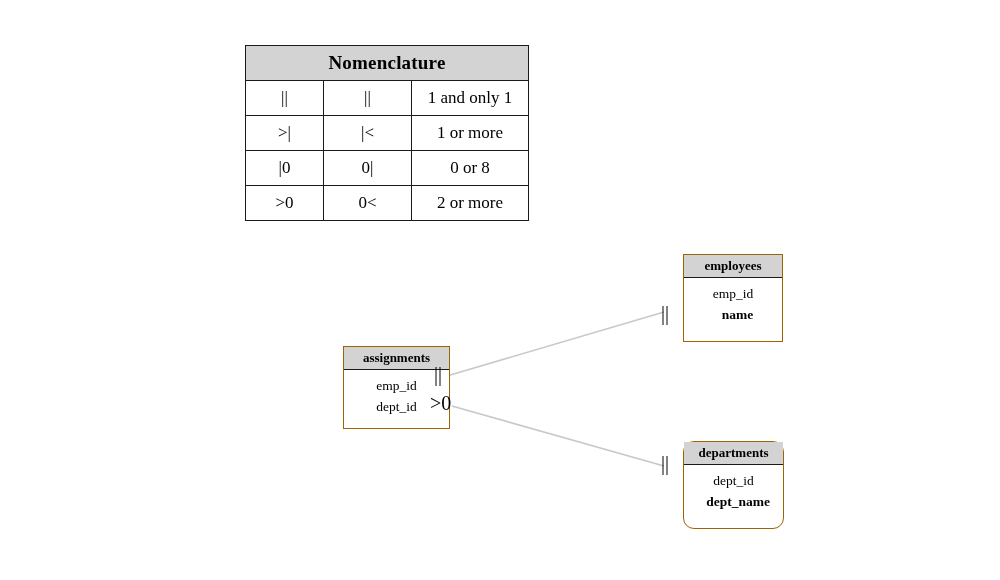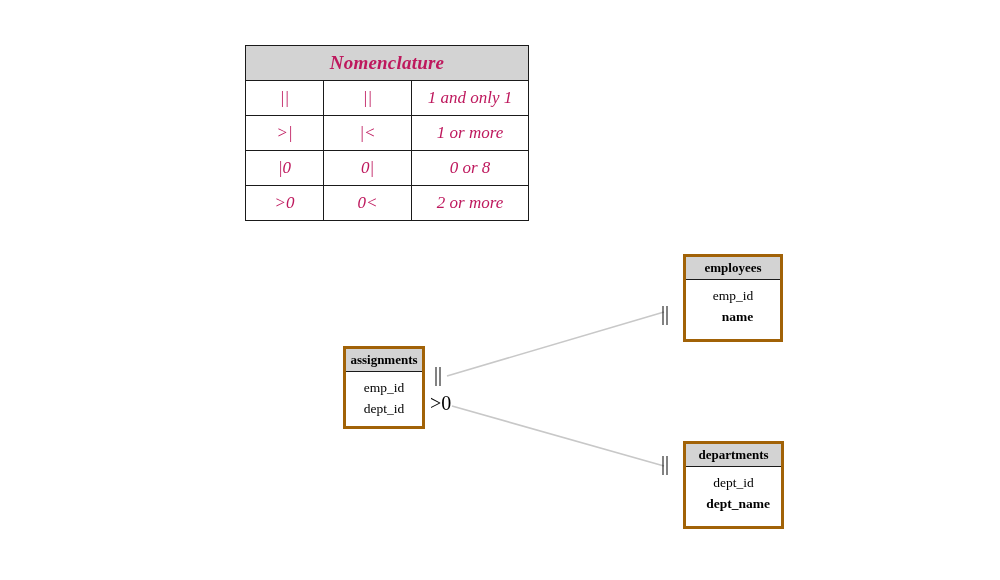--- a/index.html
+++ b/index.html
@@ -31,44 +31,43 @@
     width: 283px;
     border-collapse: collapse;
     table-layout: fixed;
     background: #ffffff;
   }
   .legend-table td, .legend-table th {
     border: 1px solid #1a1a1a;
     text-align: center;
     font-weight: normal;
     font-size: 17px;
-    color: #be185d;
+    color: #000000;
     padding: 0;
     height: 34px;
     line-height: 34px;
-    font-style: italic;
   }
   .legend-title {
     background: #d3d3d3;
     font-weight: bold !important;
     font-size: 19px !important;
     letter-spacing: 0.2px;
   }
   .legend-subhead td {
     background: #f2f2f2;
     font-size: 17px;
   }
   .legend-table col.c-left  { width: 78px; }
   .legend-table col.c-right { width: 88px; }
   .legend-table col.c-def   { width: 117px; }
 
   
   .entity {
     position: absolute;
-    border: 3px solid #a16207;
+    border: 1px solid #a16207;
     background: #ffffff;
     box-sizing: border-box;
   }
   .entity-header {
     background: #d3d3d3;
     border-bottom: 1px solid #1a1a1a;
     font-weight: bold;
     font-size: 13px;
     text-align: center;
     color: #000000;
@@ -89,23 +88,23 @@
   .field.key {
     font-weight: normal;
     text-align: center;
   }
   .field.attr {
     font-weight: bold;
     text-align: center;
     padding-left: 9px;
   }
 
-  #entity-assignments { left: 343px; top: 346px; width: 82px; height: 83px; }
+  #entity-assignments { left: 343px; top: 346px; width: 107px; height: 83px; }
   #entity-employees   { left: 683px; top: 254px; width: 100px; height: 88px; }
-  #entity-departments { left: 683px; top: 441px; width: 101px; height: 88px; }
+  #entity-departments { left: 683px; top: 441px; width: 101px; height: 88px; border-radius: 11px; }
 
   
   .card-label {
     position: absolute;
     font-family: "Liberation Serif", "DejaVu Serif", serif;
     font-size: 20px;
     line-height: 20px;
     color: #000000;
     white-space: nowrap;
   }

